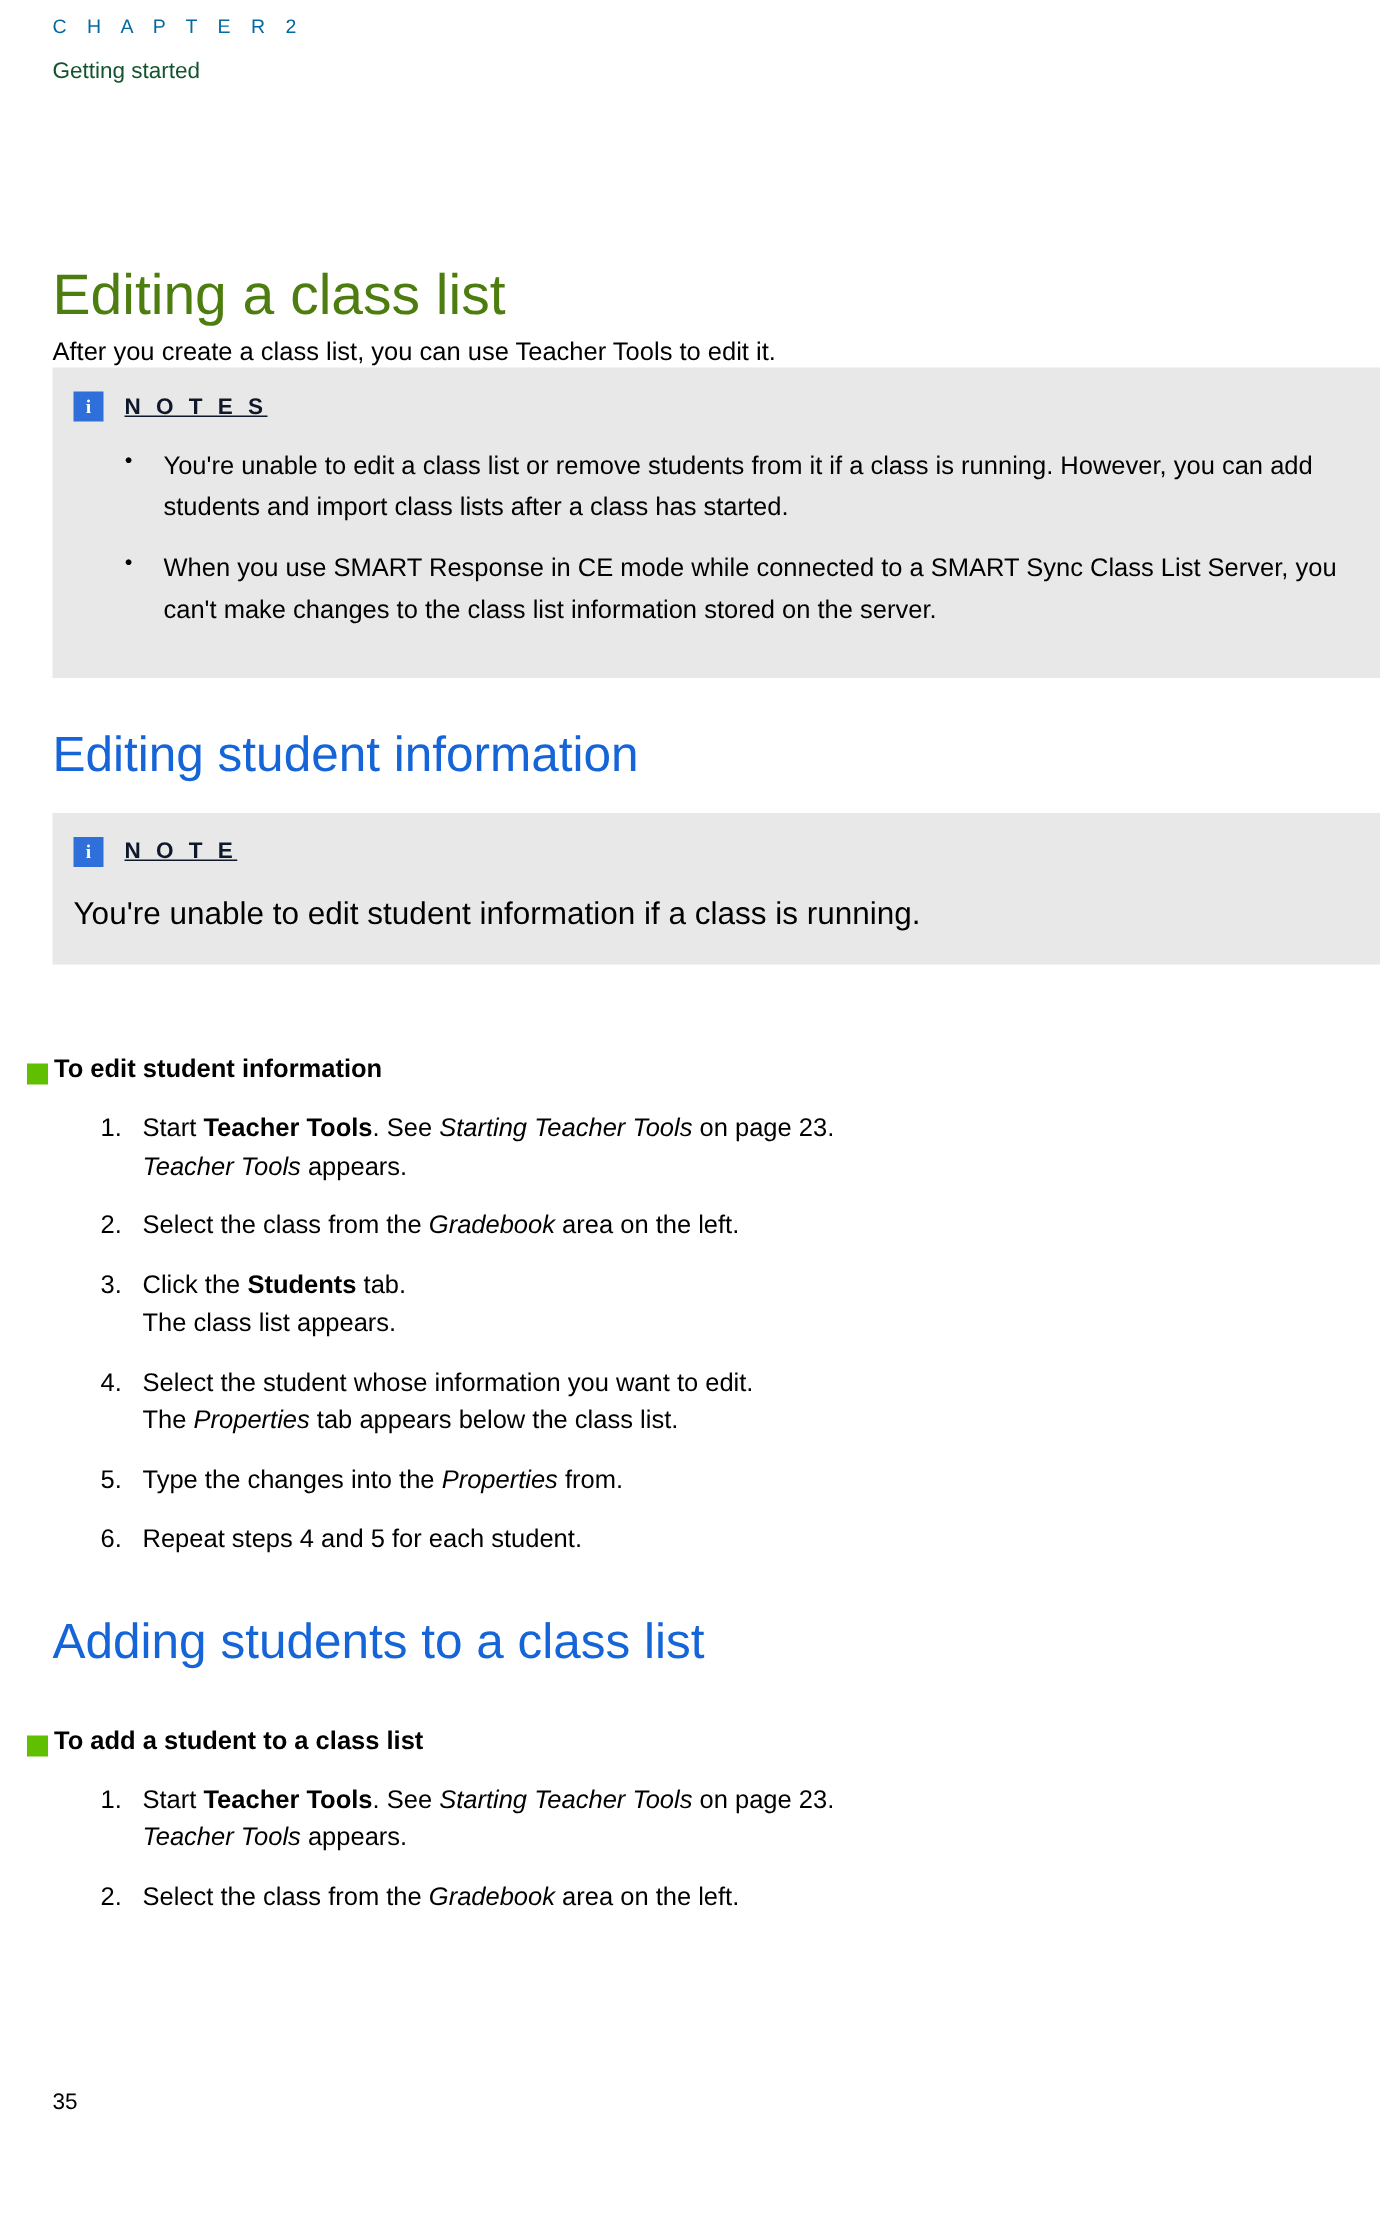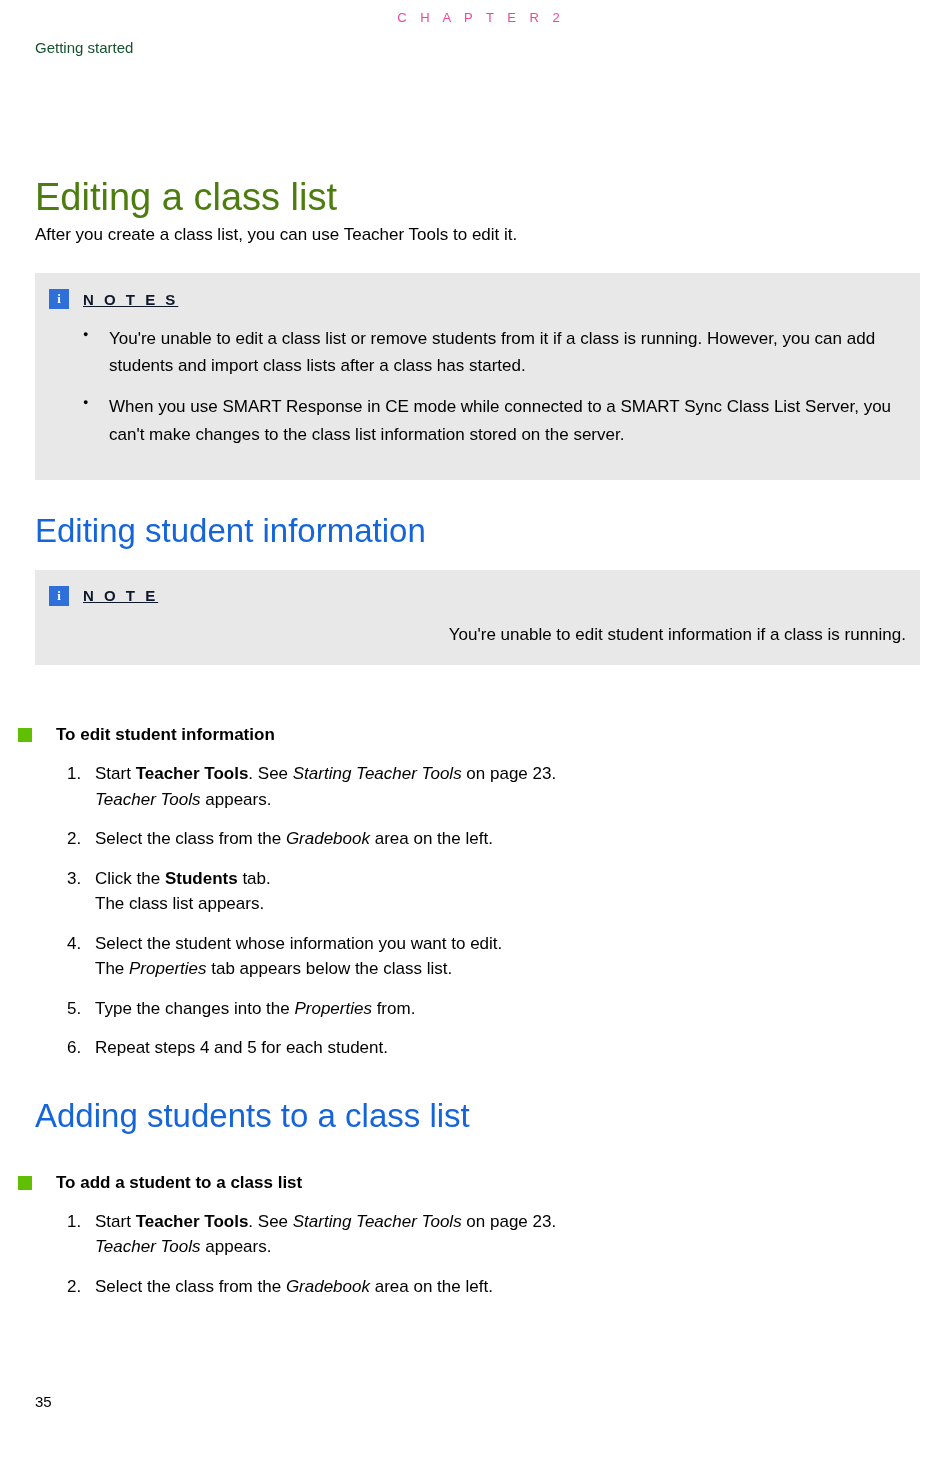--- a/index.html
+++ b/index.html
@@ -9,39 +9,37 @@
     background: #fff;
     font-family: Arial, Helvetica, sans-serif;
     color: #000;
     padding: 10px 0 0 35px;
     position: relative;
   }
   .chapter-label {
     font-size: 13px;
     letter-spacing: 5px;
     font-weight: 400;
-    color: #ec4899;
-    text-align: center;
+    color: #0369a1;
   }
   .chapter-subtitle {
     font-size: 15px;
     color: #14532d;
     margin-top: 14px;
   }
   .h1 {
     font-size: 38px;
     font-weight: 400;
     color: #4d7c0f;
     margin-top: 120px;
     margin-bottom: 6px;
   }
   .intro {
     font-size: 17px;
     color: #000;
-    margin-bottom: 28px;
   }
   .note-box {
     background: #e8e8e8;
     padding: 16px 14px 18px 14px;
     margin-right: 0;
     width: 885px;
     margin-bottom: 32px;
   }
   .note-header {
     display: flex;
@@ -83,35 +81,34 @@
   }
   .note-list li::before {
     content: "●";
     position: absolute;
     left: -8px;
     top: 0;
     font-size: 9px;
     line-height: 2.2;
   }
   .note-text-single {
-    font-size: 17px;
+    font-size: 21px;
     line-height: 1.5;
     padding-left: 0;
-    text-align: right;
   }
   .h2 {
     font-size: 33px;
     font-weight: 400;
     color: #1565d8;
     margin-bottom: 20px;
   }
   .proc-heading-row {
     display: flex;
-    align-items: center;
-    gap: 24px;
+    align-items: flex-end;
+    gap: 4px;
     margin-bottom: 16px;
     margin-left: -17px;
   }
   .green-square {
     width: 14px;
     height: 14px;
     background: #5fbf00;
     flex-shrink: 0;
   }
   .proc-heading {

